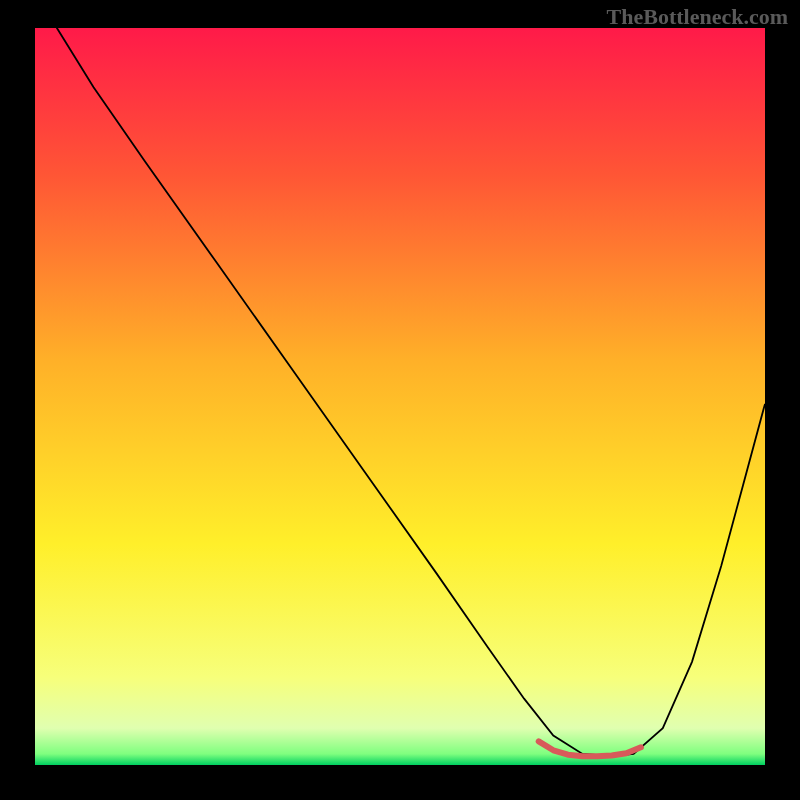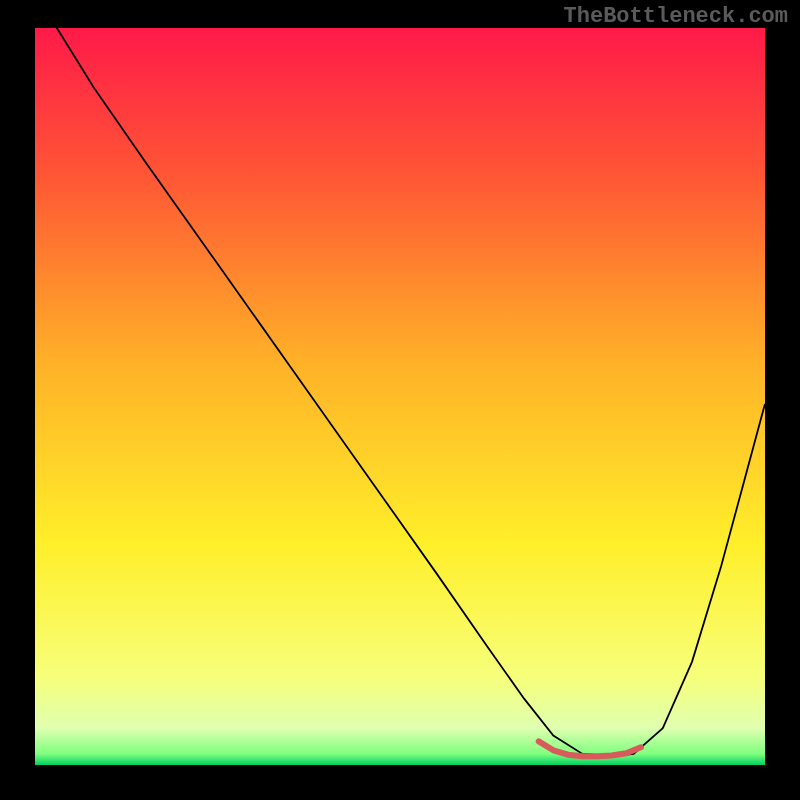--- a/index.html
+++ b/index.html
@@ -7,21 +7,21 @@
   .container {
     position: relative;
     width: 800px;
     height: 800px;
     background: #000;
   }
   .watermark {
     position: absolute;
     top: 4px;
     right: 12px;
-    font-family: Liberation Mono, monospace;
+    font-family: Liberation Serif, serif;
     font-size: 22px;
     font-weight: bold;
     color: #5a5a5a;
     z-index: 10;
   }
   .plot-area {
     position: absolute;
     left: 35px;
     top: 28px;
     width: 730px;

